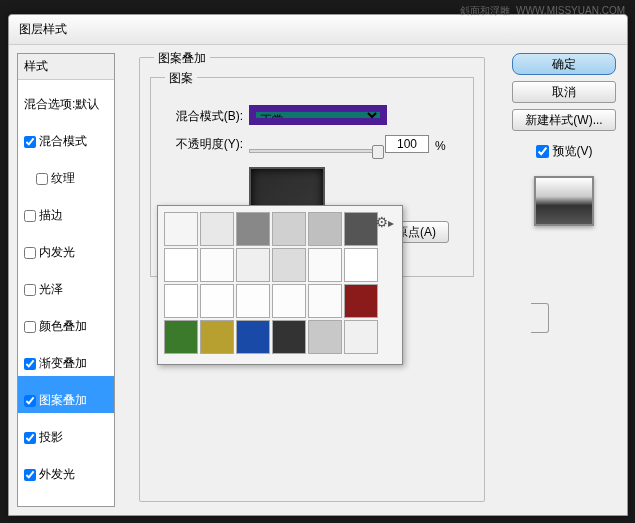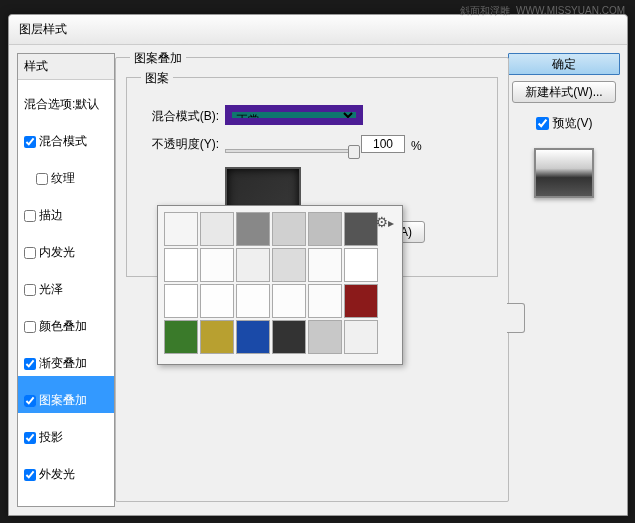--- a/index.html
+++ b/index.html
@@ -1,21 +1,21 @@
 <!DOCTYPE html>
 <html><head>
 <meta charset="utf-8">
 <style>
 *{box-sizing:border-box;margin:0;padding:0;font-family:"Microsoft YaHei",SimSun,sans-serif;font-size:12px}
 body{background:#1a1a1a;width:635px;height:523px;position:relative}
 .watermark{position:absolute;top:4px;right:10px;color:#888;font-size:11px;z-index:100}
 .watermark span{margin-left:6px;color:#666;font-size:10px}
 .dialog{position:absolute;top:14px;left:8px;width:620px;height:502px;background:#f0f0f0;border:1px solid #999;border-radius:4px 4px 0 0;box-shadow:0 0 8px rgba(0,0,0,.5)}
 .titlebar{background:linear-gradient(#fdfdfd,#e8e8e8);border-bottom:1px solid #ccc;padding:6px 10px;border-radius:4px 4px 0 0}
-.content{display:flex;padding:8px;gap:0;height:calc(100% - 30px)}
+.content{display:flex;padding:8px;gap:24px;height:calc(100% - 30px)}
 .styles-list{width:98px;border:1px solid #999;background:#fff}
 .styles-list .hdr{background:#eee;padding:4px 6px;border-bottom:1px solid #ccc}
 .styles-list .row{padding:16px 4px 4px 6px;display:flex;align-items:center;gap:3px;cursor:default}
 .styles-list .row.sub{padding-left:18px}
 .styles-list .row.sel{background:#3399ff;color:#fff}
 .styles-list input[type=checkbox]{width:12px;height:12px}
 .center{flex:1;position:relative}
 .fieldset{border:1px solid #bbb;border-radius:2px;padding:12px 10px 10px;margin-top:4px;height:98%}
 .legend{position:relative;top:-20px;left:4px;background:#f0f0f0;padding:0 4px;display:inline-block}
 .inner-fieldset{border:1px solid #bbb;padding:10px;margin-top:-10px;height:200px}
@@ -23,21 +23,21 @@
 .form-row{display:flex;align-items:flex-end;gap:6px;margin-bottom:10px}
 .form-row label{width:82px;text-align:right}
 select{width:138px;height:20px;border:7px solid #4c1d95;background:#0f766e}
 .slider-track{width:130px;height:4px;background:#ddd;border:1px solid #aaa;position:relative}
 .slider-thumb{position:absolute;right:-6px;top:-5px;width:12px;height:14px;background:#eee;border:1px solid #888;border-radius:2px}
 .num-input{width:44px;height:18px;border:1px solid #888;text-align:center;background:#fff}
 .pattern-preview{width:76px;height:76px;border:2px solid #555;background:linear-gradient(135deg,#2a2a2a,#3a3a3a);box-shadow:inset 0 0 10px #000}
 .icon-btn{width:22px;height:22px;border:1px solid #999;background:linear-gradient(#fff,#ddd);border-radius:3px;display:flex;align-items:center;justify-content:center}
 .btn{height:22px;padding:0 12px;border:1px solid #999;background:linear-gradient(#fff,#e0e0e0);border-radius:3px;cursor:default}
 .right-panel{width:110px;display:flex;flex-direction:column;gap:6px;align-items:center}
-.btn-primary{width:112px;height:22px;border:1px solid #3a7abd;background:linear-gradient(#cde6f7,#a3d0f0);border-radius:1px}
+.btn-primary{width:104px;height:22px;border:1px solid #3a7abd;background:linear-gradient(#cde6f7,#a3d0f0);border-radius:8px}
 .btn-r{width:104px;height:22px;border:1px solid #999;background:linear-gradient(#fff,#e0e0e0);border-radius:3px}
 .preview-chk{display:flex;align-items:center;gap:4px;margin-top:6px}
 .preview-box{width:60px;height:50px;border:2px solid #888;background:linear-gradient(#fff,#ccc 40%,#333 60%,#555);margin-top:10px;box-shadow:0 2px 4px rgba(0,0,0,.3)}
 .swatch-popup{position:absolute;top:190px;left:148px;width:246px;height:160px;background:#f4f4f4;border:1px solid #888;box-shadow:2px 2px 6px rgba(0,0,0,.3);z-index:50;padding:6px}
 .swatch-grid{display:grid;grid-template-columns:repeat(6,34px);grid-auto-rows:34px;gap:2px}
 .swatch{width:34px;height:34px;border:1px solid #aaa;cursor:pointer}
 .gear{position:absolute;right:8px;top:8px;font-size:14px;color:#555}
 .popup-edge{position:absolute;top:250px;left:392px;width:18px;height:30px;border:1px solid #999;border-left:none;border-radius:0 3px 3px 0;background:#f0f0f0}
 </style>
 </head>
@@ -124,20 +124,21 @@
             <div class="icon-btn">◫</div>
             <button class="btn">贴紧原点(A)</button>
           </div>
         </div>
       </div>
       <div class="popup-edge"></div>
     </div>
 
     <div class="right-panel">
       <button class="btn-primary">确定</button>
+      <button class="btn-r">取消</button>
       <button class="btn-r">新建样式(W)...</button>
       <div class="preview-chk">
         <input type="checkbox" checked="" style="">
         <span>预览(V)</span>
       </div>
       <div class="preview-box"></div>
     </div>
   </div>
 
   <div class="swatch-popup">

